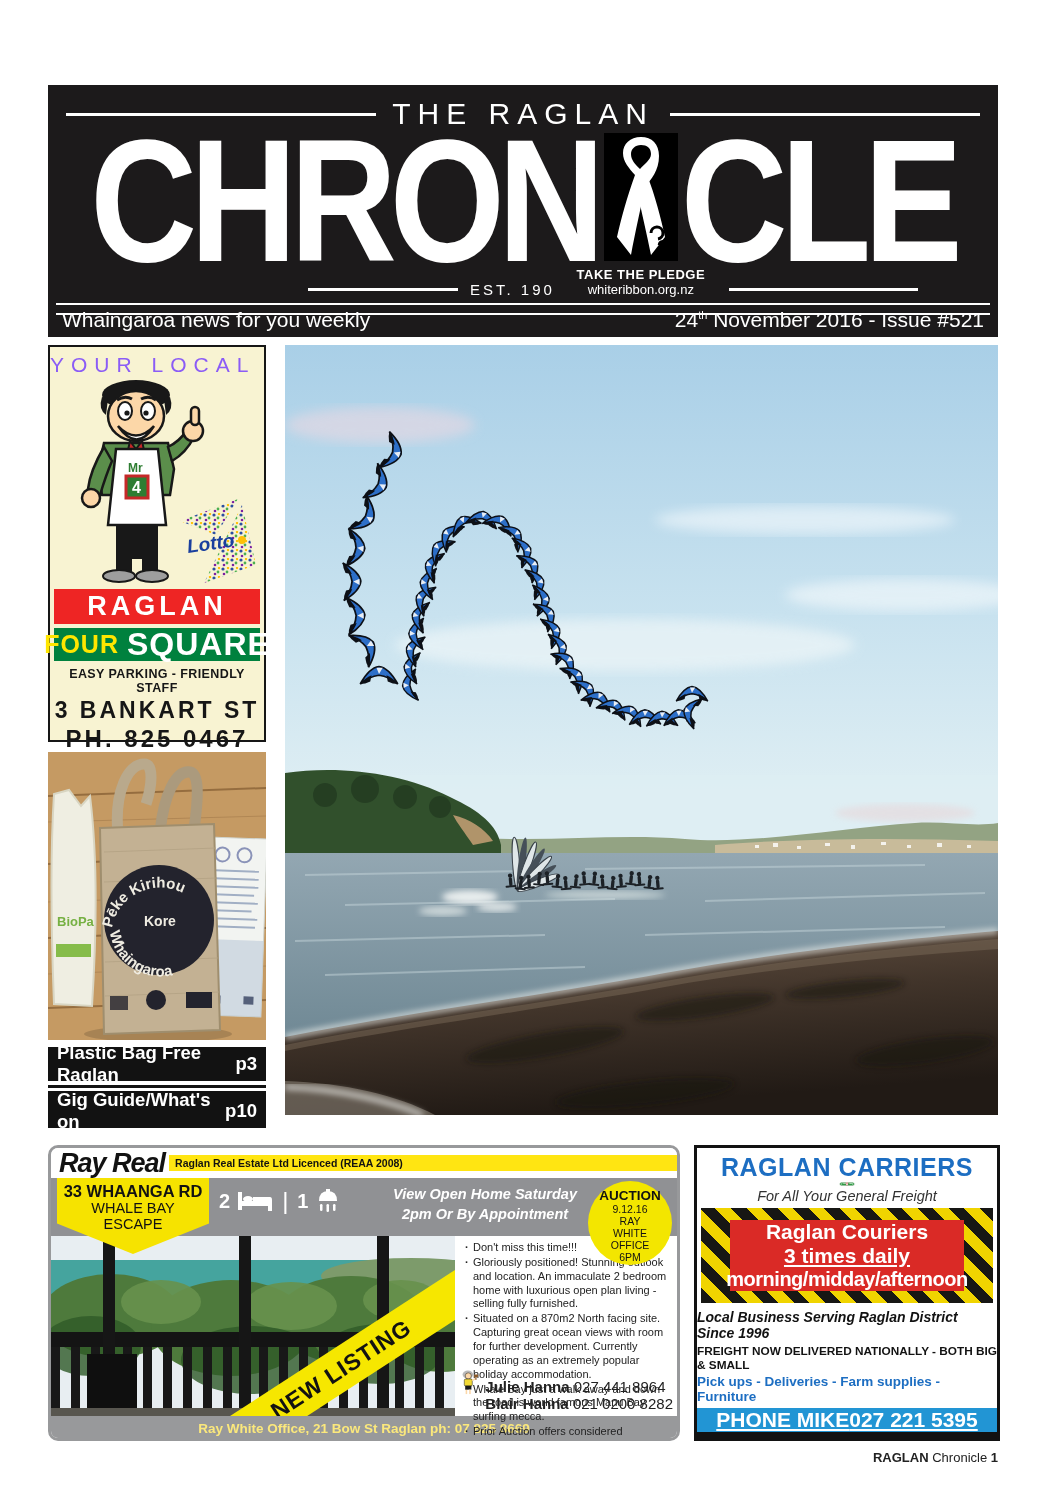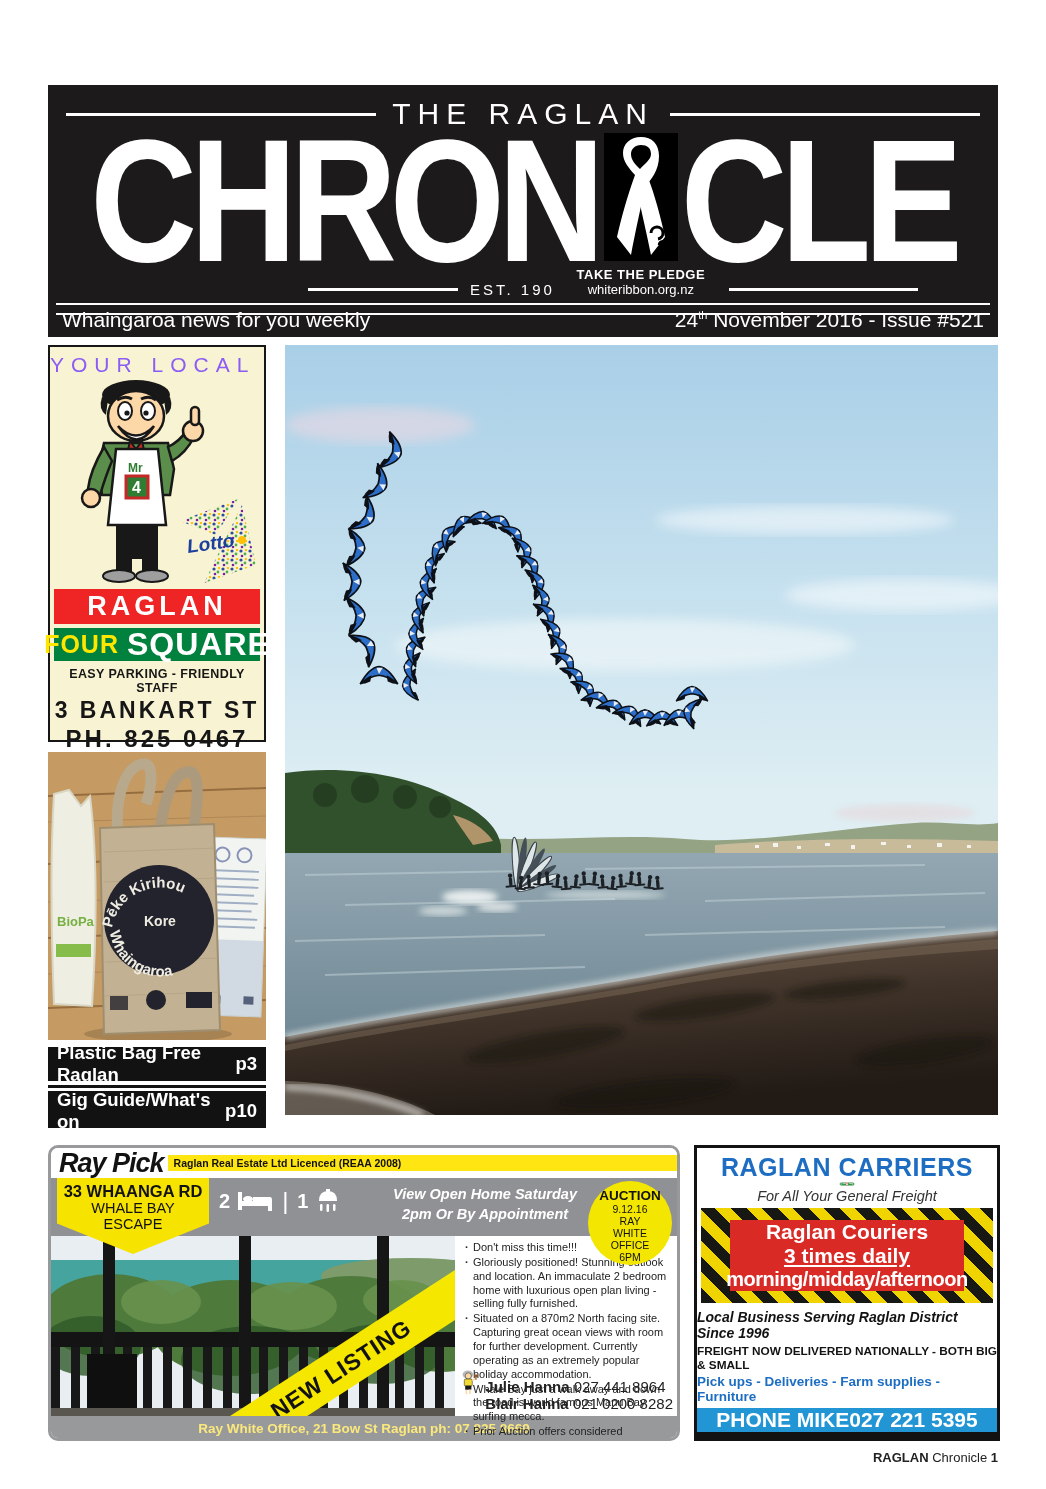--- a/index.html
+++ b/index.html
@@ -102,21 +102,21 @@
   .rc-caption{font-size:14.5px;font-style:italic;color:#333;margin:2px 0 4px 0;}
   .rc-hazard{width:292px;height:104px;box-sizing:border-box;padding:12px 29px;
              background:repeating-linear-gradient(45deg,#171714 0 11px,#f0d400 11px 22px);}
   .rc-red{width:100%;height:100%;background:#da2a26;display:flex;flex-direction:column;
           align-items:center;justify-content:center;color:#fff;font-weight:800;}
   .rc-red .r0{font-size:21px;} .rc-red .r1{font-size:21px;text-decoration:underline;} .rc-red .r2{font-size:20px;letter-spacing:-.5px;}
   .rc-since{font-size:14px;font-weight:800;font-style:italic;color:#121212;margin-top:6px;}
   .rc-freight{font-size:11.8px;font-weight:800;color:#121212;margin-top:3px;}
   .rc-services{font-size:13.5px;font-weight:800;color:#1d6ec2;margin-top:2px;}
   .rc-phone{width:100%;height:40px;margin-top:4px;background:#2295d4;display:flex;align-items:center;
-            justify-content:center;gap:0;color:#fff;font-size:21px;font-weight:800;}
+            justify-content:center;gap:0;color:#fff;font-size:21px;font-weight:800;text-decoration:underline;}
 
   
   #page-foot{position:absolute;right:48px;top:1450px;font-size:13px;color:#222;}
   #page-foot .b{font-weight:800;}
 </style>
 </head>
 <body>
 <div id="page">
 
 <div id="masthead">
@@ -456,21 +456,21 @@
       <ellipse cx="260" cy="700" rx="80" ry="12" transform="rotate(-10 260 700)"></ellipse>
       <ellipse cx="560" cy="644" rx="60" ry="8" transform="rotate(-6 560 644)"></ellipse>
       <ellipse cx="640" cy="706" rx="70" ry="12" transform="rotate(-8 640 706)"></ellipse>
       <ellipse cx="360" cy="748" rx="90" ry="12" transform="rotate(-6 360 748)"></ellipse>
     </g>
   </svg>
 </div>
 
 <div id="rw-ad">
   <div class="rw-top">
-    <span class="rw-brand">Ray Pick</span>
+    <span class="rw-brand">Ray Real</span>
     <span class="rw-lic">Raglan Real Estate Ltd Licenced (REAA 2008)</span>
   </div>
   <div class="rw-gray">
     <div class="rw-badge">
       <div class="addr">33 WHAANGA RD</div>
       <div class="sub">WHALE BAY</div>
       <div class="sub">ESCAPE</div>
     </div>
     <div class="rw-icons">
       <span class="num">2</span>

